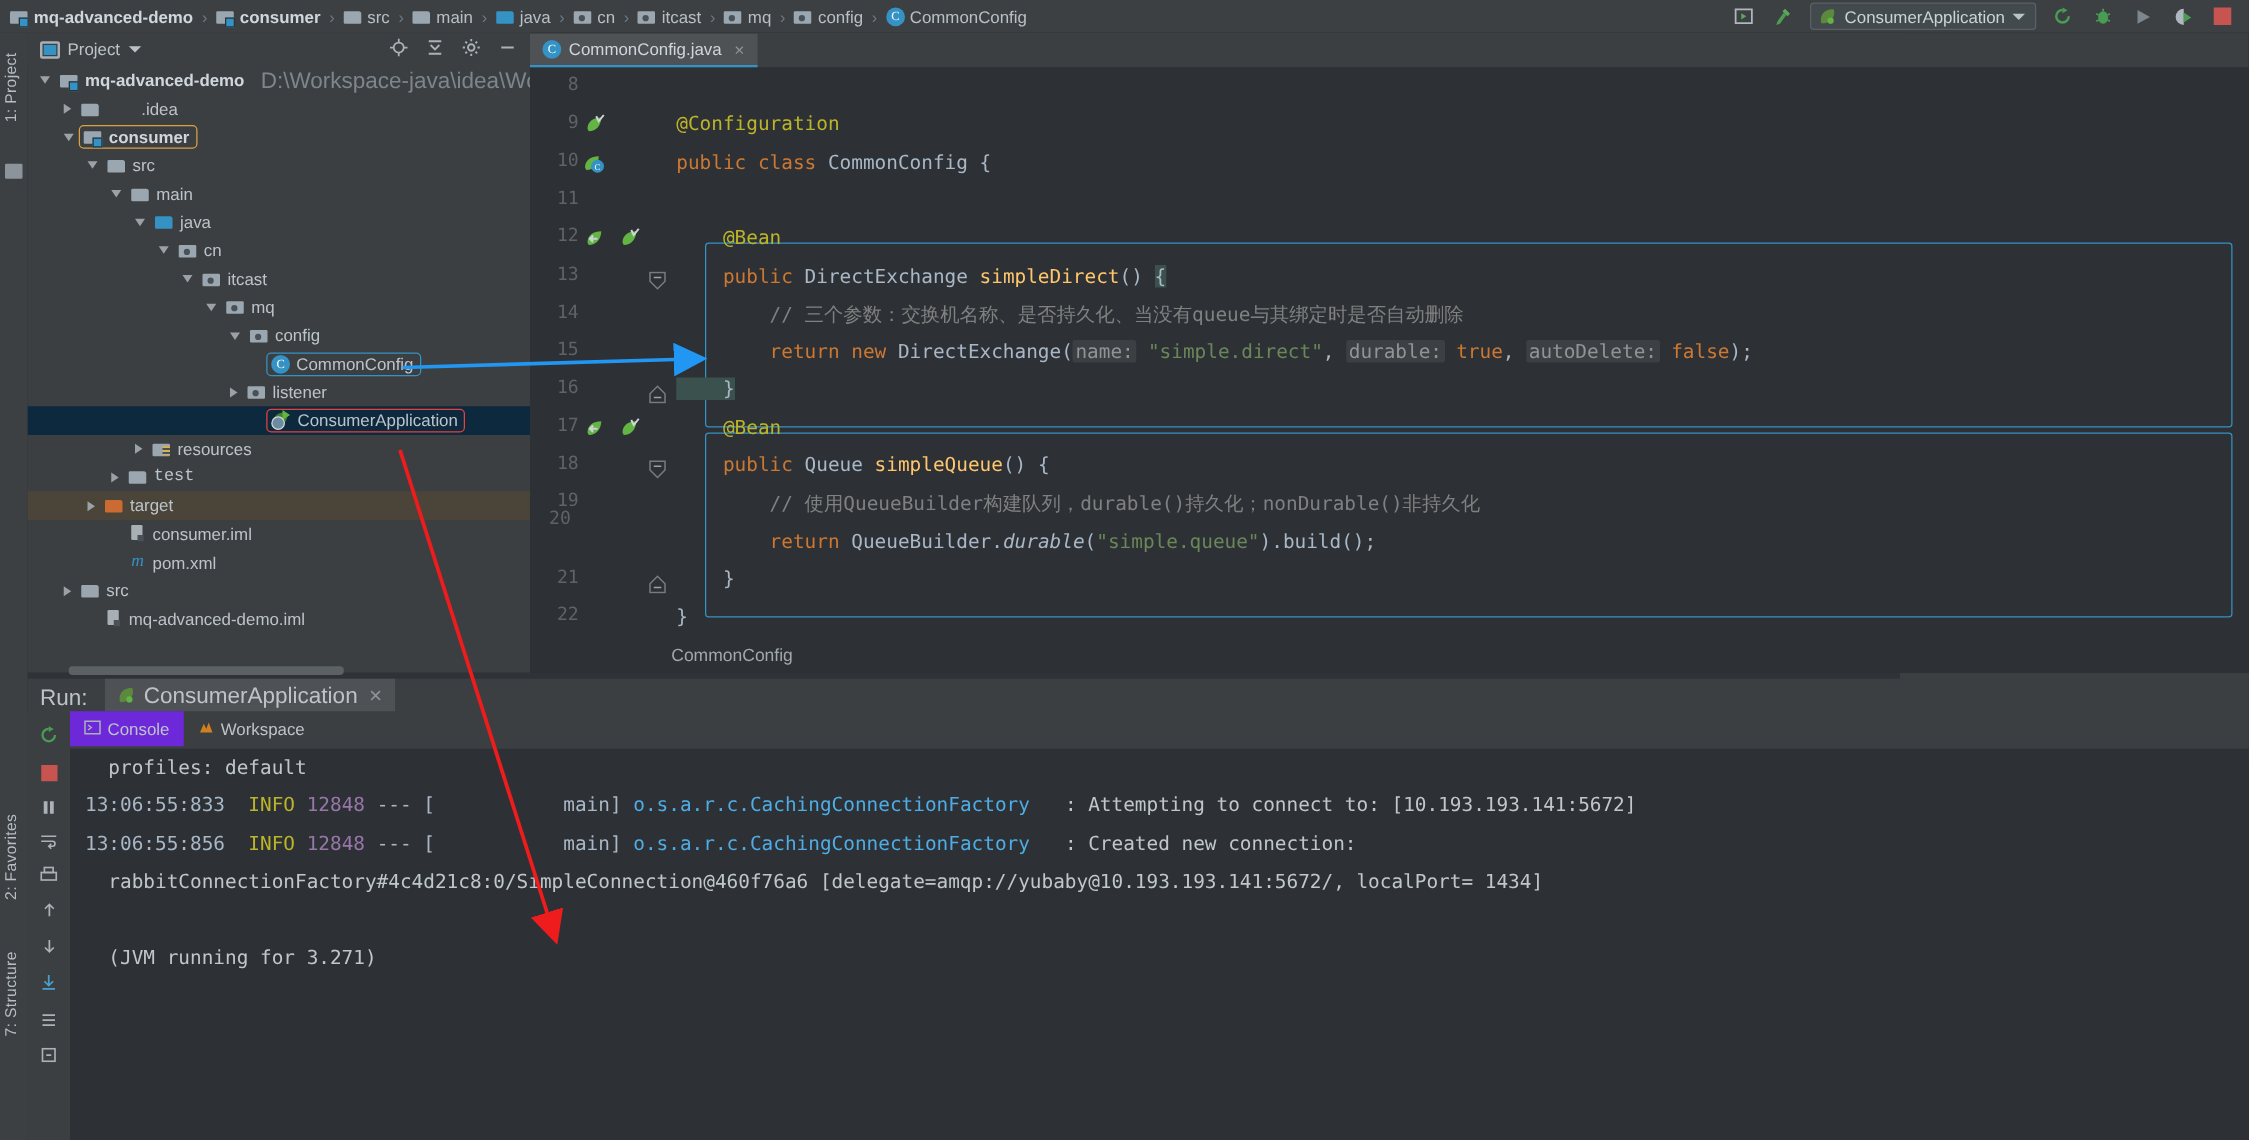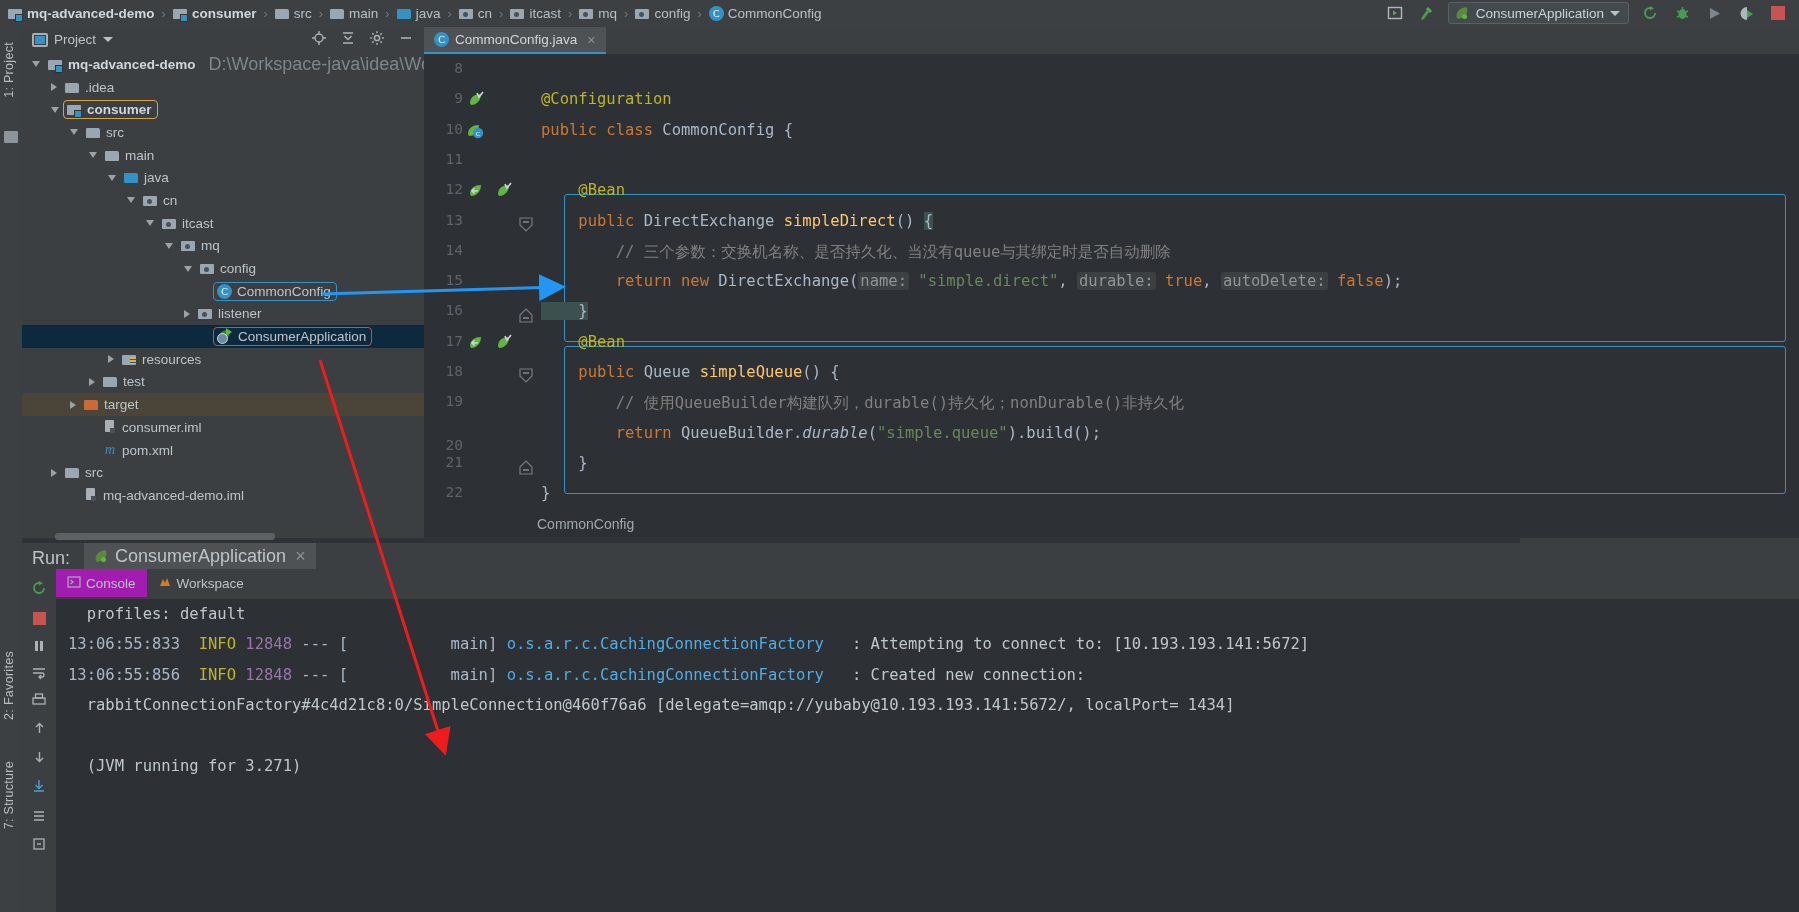--- a/index.html
+++ b/index.html
@@ -146,21 +146,21 @@
 
   
   .runpanel { position:absolute; left:22px; top:543px; width:1777px; height:369px; background:#3c3f41; }
   .run-head { height:26px; display:flex; align-items:flex-end; padding-left:10px; font-size:18px; color:#bcc4ca; }
   .run-head .rtab { display:flex; align-items:center; gap:6px; margin-left:14px; height:26px;
       background:#4e5254; padding:0 10px; }
   .run-head .rtab .x { color:#8b949a; margin-left:3px; }
   .run-tabs { position:absolute; left:34px; top:26px; height:28px; display:flex; align-items:center; gap:0px;
      font-size:13.5px; }
   .rtab2 { display:flex; align-items:center; gap:5px; padding:0 11px; height:28px; color:#bcc4ca; }
-  .rtab2.active { background:#a21caf; }
+  .rtab2.active { background:#6d28d9; }
   .console { position:absolute; left:34px; top:56px; width:1765px; height:313px; background:#2d3135;
      font-family:"DejaVu Sans Mono", monospace; font-size:15.5px; overflow:hidden; }
   .cline { position:absolute; white-space:pre; left:12px; }
   .c-ts   { color:#a9b7c6; }
   .c-info { color:#bbb529; }
   .c-pid  { color:#9876aa; }
   .c-logger { color:#4eade5; }
   .c-msg  { color:#bfc7cd; }
 
   .run-side { position:absolute; left:22px; top:569px; width:34px; height:343px; background:#3c3f41; }
@@ -316,21 +316,21 @@
         <div class="trow" style="padding-left: 10px;">
           <span class="tw expanded"></span>
           <span style="display: flex; align-items: center; padding: 1px 5px 1px 3px;">
             <span class="ico ico-mod"></span>
             <span class="tlabel b">mq-advanced-demo</span>
           </span>
           <span class="tpath">D:\Workspace-java\idea\Workspace</span>
         </div>
         <div class="trow" style="padding-left: 29px;">
           <span class="tw collapsed"></span>
-          <span style="display: flex; align-items: center; padding: 1px 5px 1px 3px;">
+          <span style="display: flex; align-items: center; padding: 1px 5px 1px 3px; gap: 28px;">
             <span class="ico ico-folder"></span>
             <span class="tlabel">.idea</span>
           </span>
         </div>
         <div class="trow" style="padding-left: 29px;">
           <span class="tw expanded"></span>
           <span class="hl-yellow" style="display: flex; align-items: center; padding: 1px 5px 1px 3px;">
             <span class="ico ico-mod"></span>
             <span class="tlabel b">consumer</span>
           </span>
@@ -407,21 +407,21 @@
             <span class="tlabel">ConsumerApplication</span>
           </span>
         </div>
         <div class="trow" style="padding-left: 86px;">
           <span class="tw collapsed"></span>
           <span style="display: flex; align-items: center; padding: 1px 5px 1px 3px;">
             <span class="ico ico-res"></span>
             <span class="tlabel">resources</span>
           </span>
         </div>
-        <div class="trow" style="padding-left: 67px;">
+        <div class="trow" style="padding-left: 67px; font-family: Liberation Mono, monospace;">
           <span class="tw collapsed"></span>
           <span style="display: flex; align-items: center; padding: 1px 5px 1px 3px;">
             <span class="ico ico-folder"></span>
             <span class="tlabel">test</span>
           </span>
         </div>
         <div class="trow sel-dim" style="padding-left: 48px;">
           <span class="tw collapsed"></span>
           <span style="display: flex; align-items: center; padding: 1px 5px 1px 3px;">
             <span class="ico ico-folder orange"></span>
@@ -513,21 +513,21 @@
           <div class="gico" style="top: 279.7px; left: 70px;"><svg width="20" height="20" viewBox="0 0 20 20">
               <path d="M4 12 C4 6 9 3 15 3 C15 9 11 14 5 14 Z" fill="#62b543"></path>
               <path d="M11 2 L13 6 L17 1" stroke="#cfd6dc" stroke-width="1.6" fill="none"></path>
             </svg></div>
           <div class="lnum" style="top: 309px;">18</div>
           <div class="fold tri" style="top: 314px;"><svg width="14" height="16" viewBox="0 0 14 16">
               <path d="M1 1 H13 V8 L7 14 L1 8 Z" fill="none" stroke="#767c80" stroke-width="1.2"></path>
               <path d="M4 5 H10" stroke="#9aa2a8" stroke-width="1.2"></path>
             </svg></div>
           <div class="lnum" style="top: 339.3px;">19</div>
-          <div class="lnum" style="top: 383px;">20</div>
+          <div class="lnum" style="top: 353px; text-align: center;">20</div>
           <div class="lnum" style="top: 399.9px;">21</div>
           <div class="fold tri" style="top: 404.9px;"><svg width="14" height="16" viewBox="0 0 14 16">
               <path d="M1 15 H13 V8 L7 2 L1 8 Z" fill="none" stroke="#767c80" stroke-width="1.2"></path>
               <path d="M4 11 H10" stroke="#9aa2a8" stroke-width="1.2"></path>
             </svg></div>
           <div class="lnum" style="top: 430.2px;">22</div>
         </div>
 
       <div class="selection-box" style="left:140px; top:140px; width:1222px; height:148px;"></div>
       <div class="selection-box" style="left:140px; top:292px; width:1222px; height:148px;"></div>

